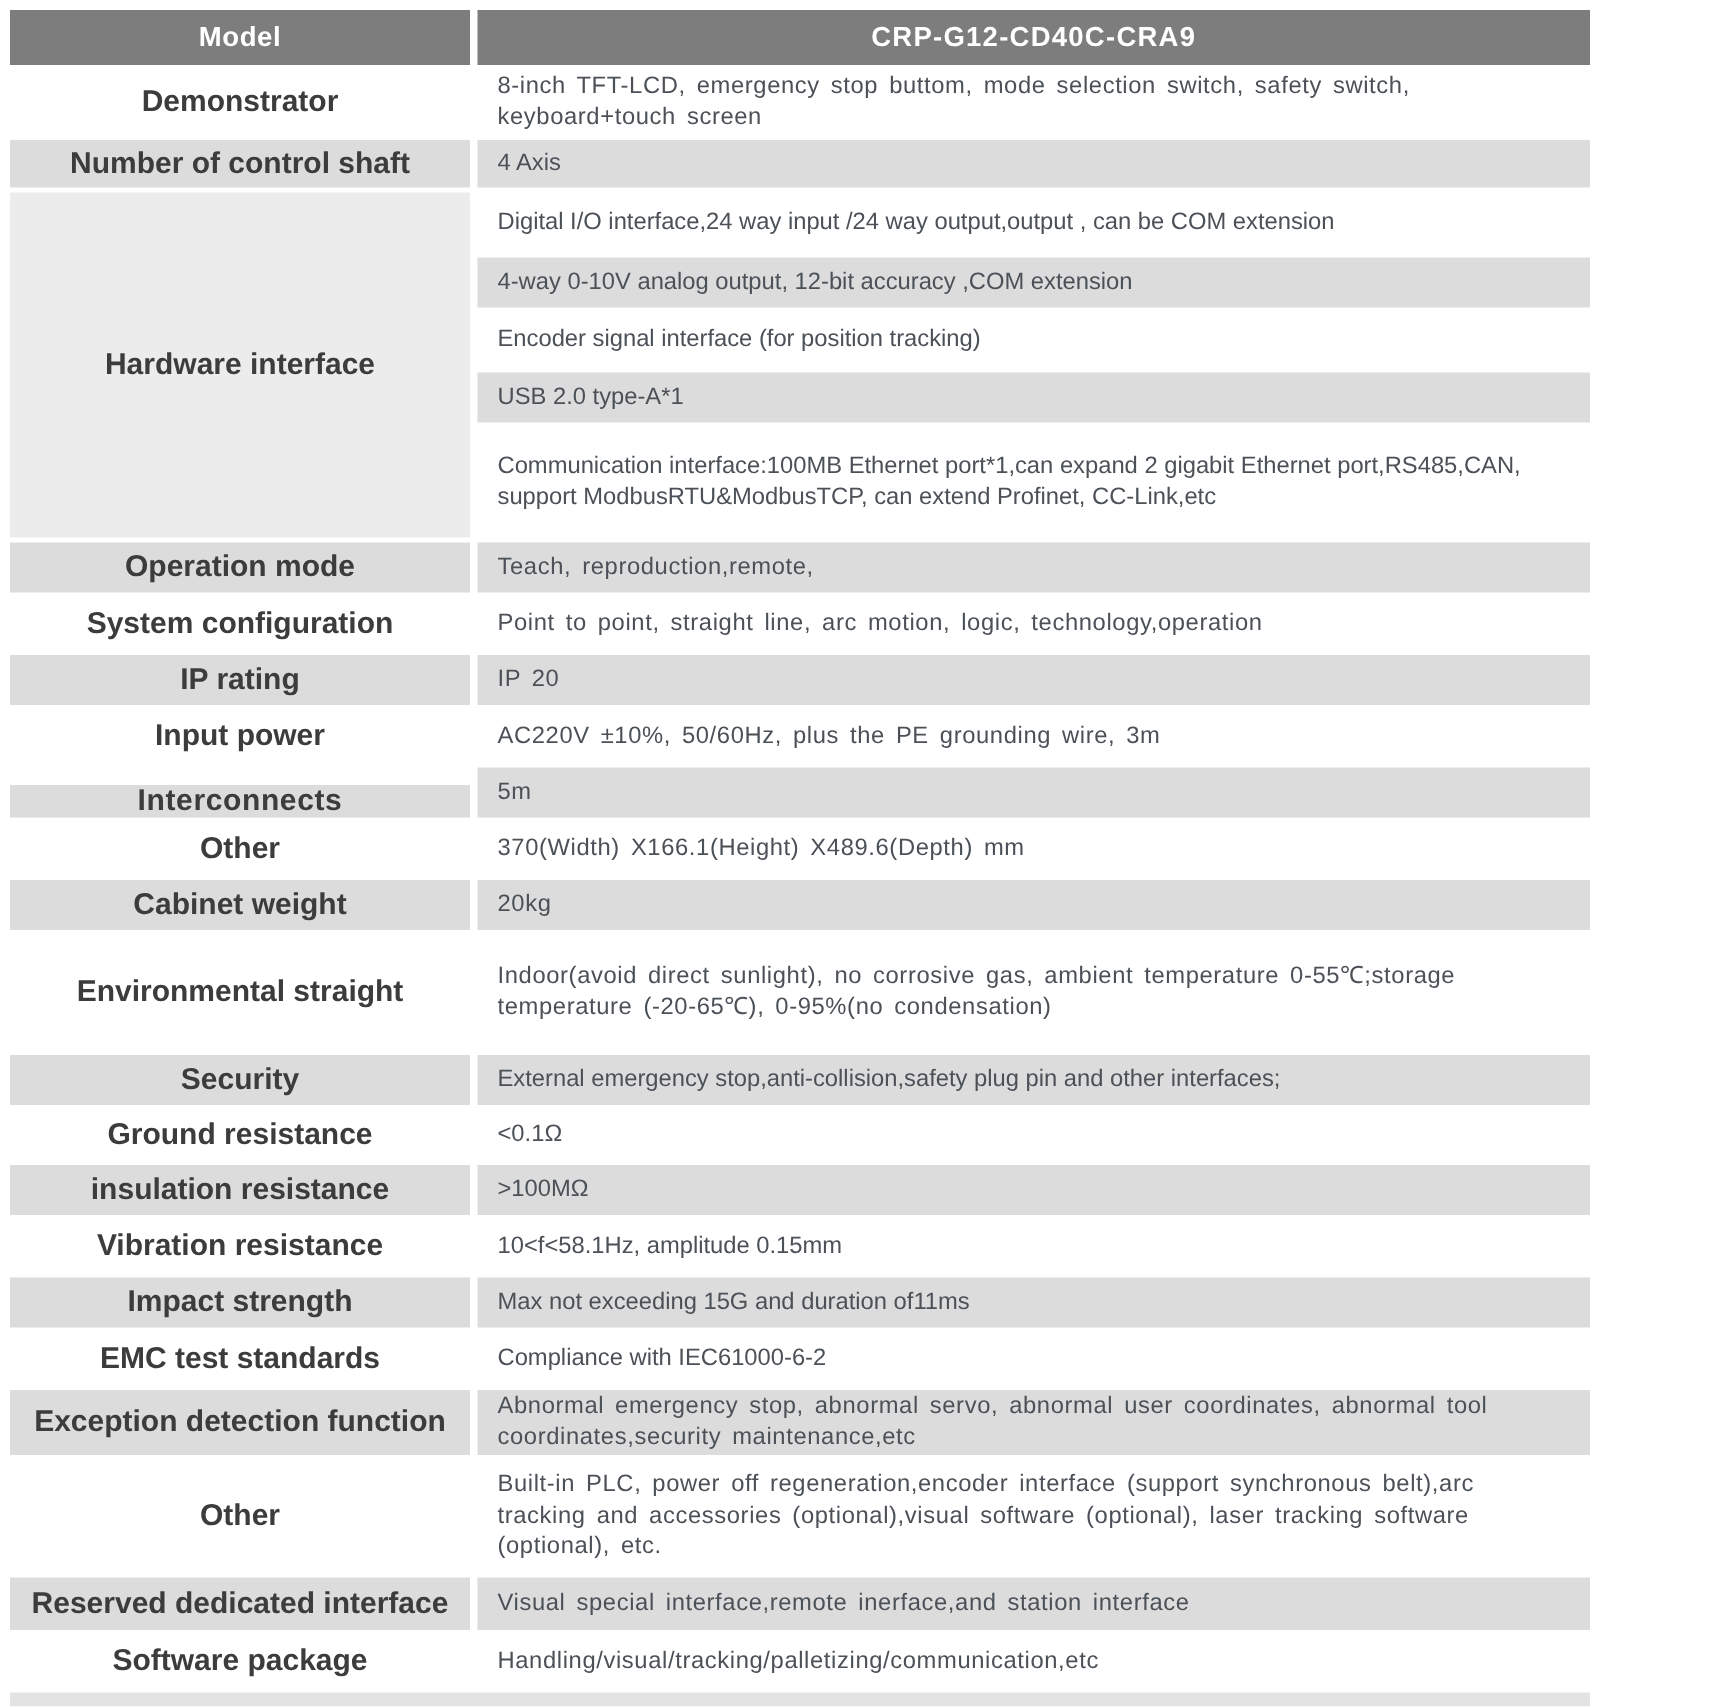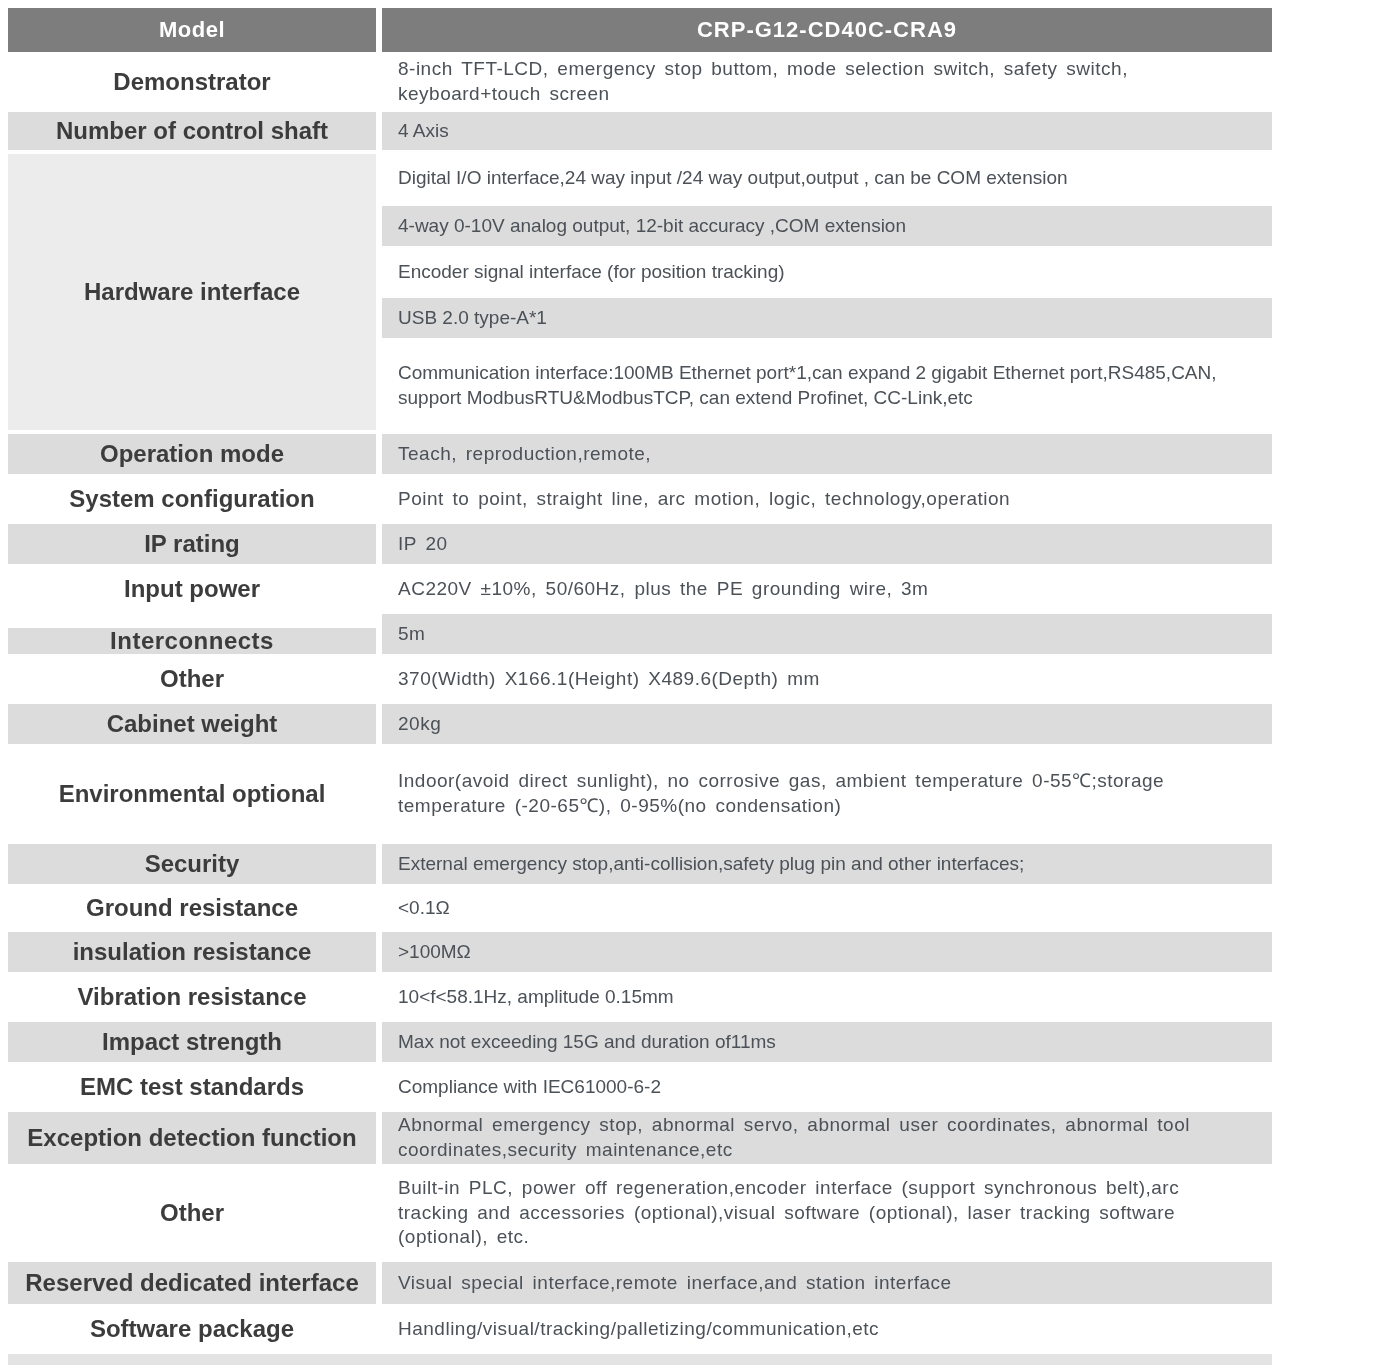--- a/index.html
+++ b/index.html
@@ -98,21 +98,21 @@
       <div class="cell label bg-white">Other</div>
       <div class="cell value bg-white wide">370(Width) X166.1(Height) X489.6(Depth) mm</div>
     </div>
 
     <div class="row" style="height:40px">
       <div class="cell label bg-gray">Cabinet weight</div>
       <div class="cell value bg-gray wide">20kg</div>
     </div>
 
     <div class="row" style="height:92px">
-      <div class="cell label bg-white">Environmental optional</div>
+      <div class="cell label bg-white">Environmental straight</div>
       <div class="cell value bg-white wide lh-loose">Indoor(avoid direct sunlight), no corrosive gas, ambient temperature 0-55℃;storage temperature (-20-65℃),  0-95%(no condensation)</div>
     </div>
 
     <div class="row" style="height:40px">
       <div class="cell label bg-gray">Security</div>
       <div class="cell value bg-gray">External emergency stop,anti-collision,safety plug pin and other interfaces;</div>
     </div>
 
     <div class="row" style="height:40px">
       <div class="cell label bg-white">Ground resistance</div>

